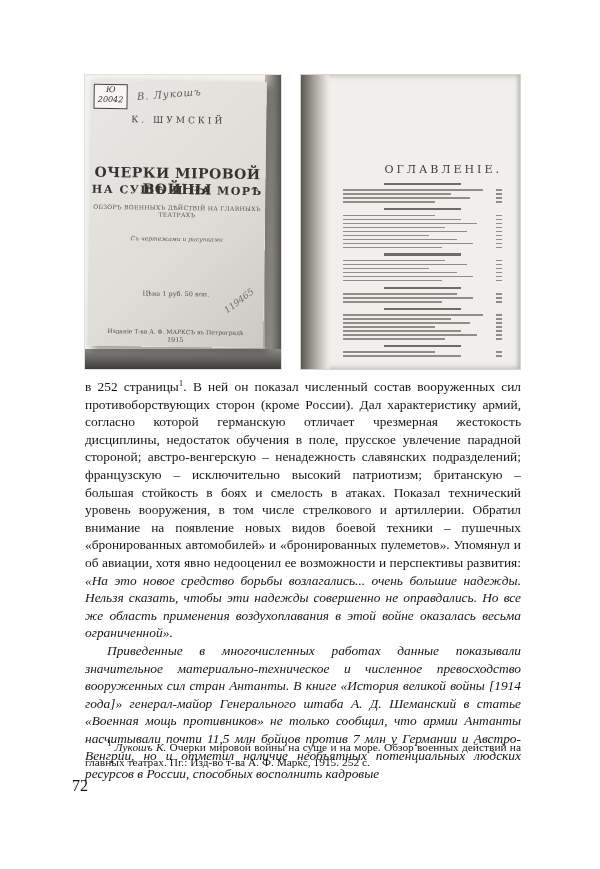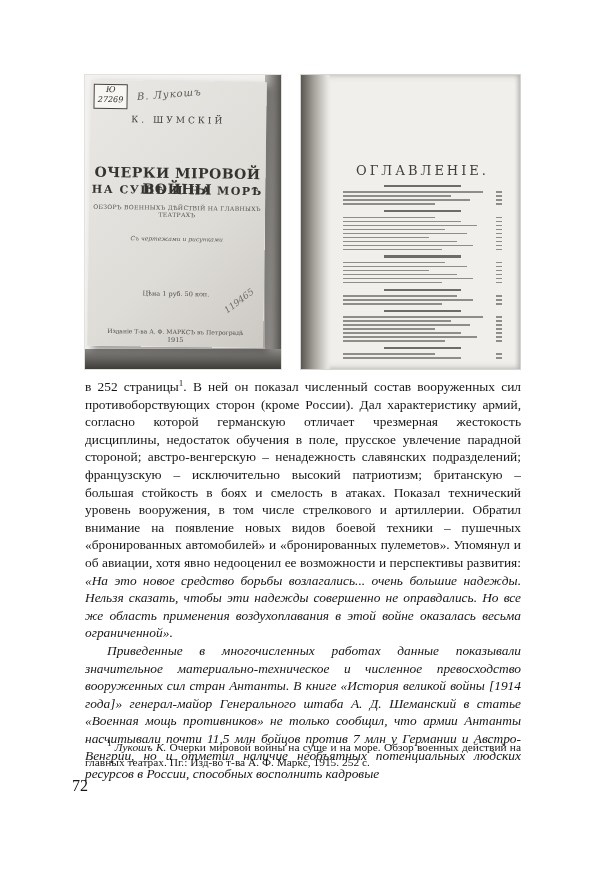--- a/index.html
+++ b/index.html
@@ -87,21 +87,21 @@
   }
   .scan-right::before {
     content:""; position:absolute; left:0; top:0; width:30px; height:100%;
     background:linear-gradient(to right,#5a574f,#a8a59e 45%,#e9e7e3 90%,rgba(233,231,227,0));
   }
   .toc-page {
     position:absolute; left:42px; right:18px; top:88px; bottom:26px;
     font-family:"DejaVu Serif",serif;
   }
   .toc-title {
-    text-align:center; font-size:13px; letter-spacing:3px; color:#3f3e3a; margin-bottom:7px;
+    text-align:right; font-size:11px; letter-spacing:3px; color:#3f3e3a; margin-bottom:7px;
   }
   .toc-row { display:flex; align-items:center; justify-content:space-between; height:4px; }
   .toc-bar { height:1.7px; background:#8f8d88; display:inline-block; }
   .toc-num { width:6px; height:1.7px; background:#8f8d88; display:inline-block; margin-left:2px; flex:none; }
   .toc-header-line { height:2.2px; width:48%; margin:4px auto 3px; background:#6e6c67; }
 
   
   .body-text {
     position:absolute; left:85px; top:378px; width:436px;
     font-size:13.4px; line-height:17.6px; text-align:justify;
@@ -121,21 +121,21 @@
 </style>
 </head>
 <body>
 
 <div class="page">
 
   <figure class="scan scan-left">
     <div class="cover">
       <div class="lib-label">
         <span>Ю</span>
-        <span>27269</span>
+        <span>20042</span>
       </div>
       <div class="inscription">В. Лукошъ</div>
       <div class="cover-author">К. ШУМСКІЙ</div>
       <div class="cover-title1">ОЧЕРКИ МІРОВОЙ ВОЙНЫ</div>
       <div class="cover-title2">НА СУШѢ И НА МОРѢ</div>
       <div class="cover-subtitle">ОБЗОРЪ ВОЕННЫХЪ ДѢЙСТВІЙ НА ГЛАВНЫХЪ ТЕАТРАХЪ</div>
       <div class="cover-note">Съ чертежами и рисунками</div>
       <div class="cover-price">Цѣна 1 руб. 50 коп.</div>
       <div class="cover-handnum">119465</div>
       <div class="cover-publisher">Изданіе Т-ва А. Ф. МАРКСЪ въ Петроградѣ</div>

